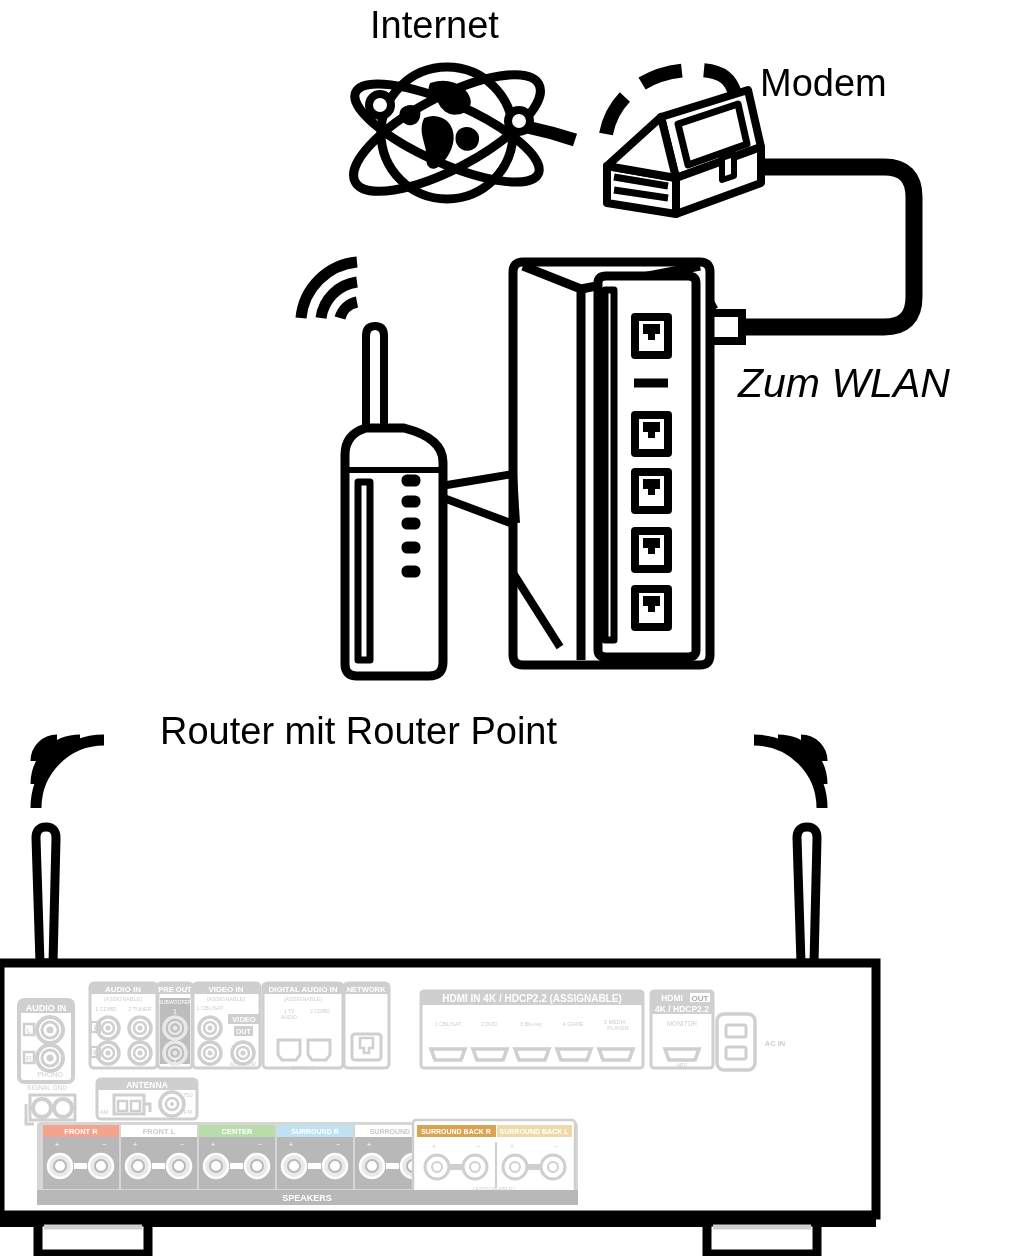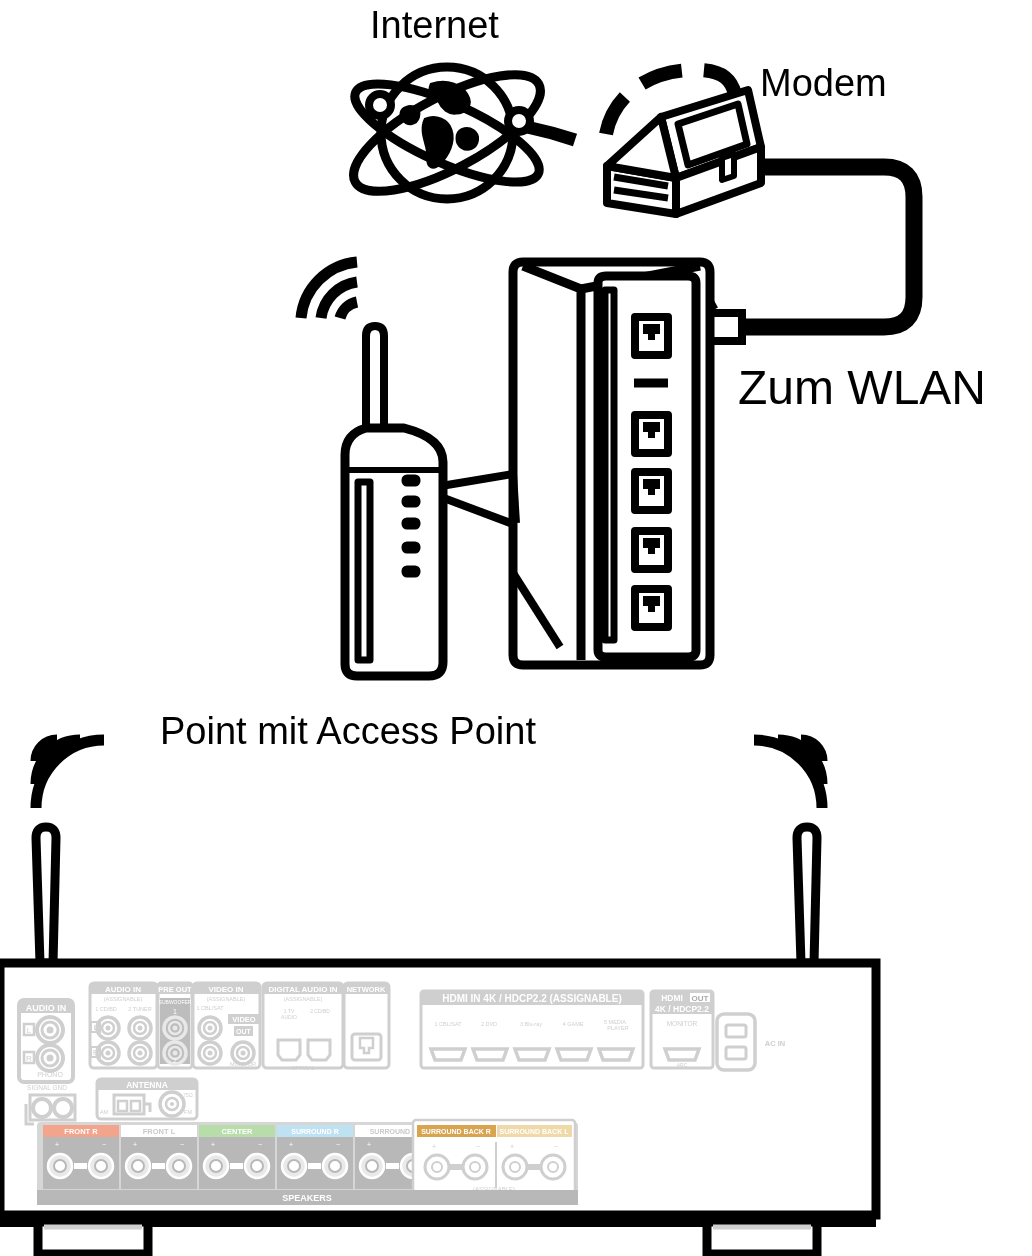--- a/index.html
+++ b/index.html
@@ -5,33 +5,33 @@
   html,body{margin:0;padding:0;background:#ffffff;}
   body{
     width:1032px;height:1256px;position:relative;overflow:hidden;
     font-family:"Liberation Sans", sans-serif;
     -webkit-font-smoothing:antialiased;
   }
   .stage{position:absolute;left:0;top:0;width:1032px;height:1256px;}
   .lbl{position:absolute;color:#000;white-space:nowrap;}
   #label-internet{left:370px;top:4px;font-size:38px;}
   #label-modem{left:760px;top:62px;font-size:38px;text-align:right;}
-  #label-zum-wlan{left:738px;top:360px;font-size:48px;}
+  #label-zum-wlan{left:738px;top:360px;font-size:41px;font-style:italic;}
   #label-router-ap{left:160px;top:710px;font-size:38px;}
   svg{position:absolute;left:0;top:0;display:block;}
 </style>
 </head>
 <body>
 
 <div class="stage">
 
   <div class="lbl" id="label-internet">Internet</div>
   <div class="lbl" id="label-modem">Modem</div>
   <div class="lbl" id="label-zum-wlan">Zum WLAN</div>
-  <div class="lbl" id="label-router-ap">Point mit Access Point</div>
+  <div class="lbl" id="label-router-ap">Router mit Router Point</div>
 
   <svg width="1032" height="1256" viewBox="0 0 1032 1256">
 
     <g stroke="#000" fill="none" stroke-width="9">
 
       <circle cx="447" cy="133" r="66" stroke-width="9"></circle>
 
       <g transform="rotate(-28 447 133)">
         <ellipse cx="447" cy="133" rx="104" ry="36" stroke-width="9"></ellipse>
       </g>

